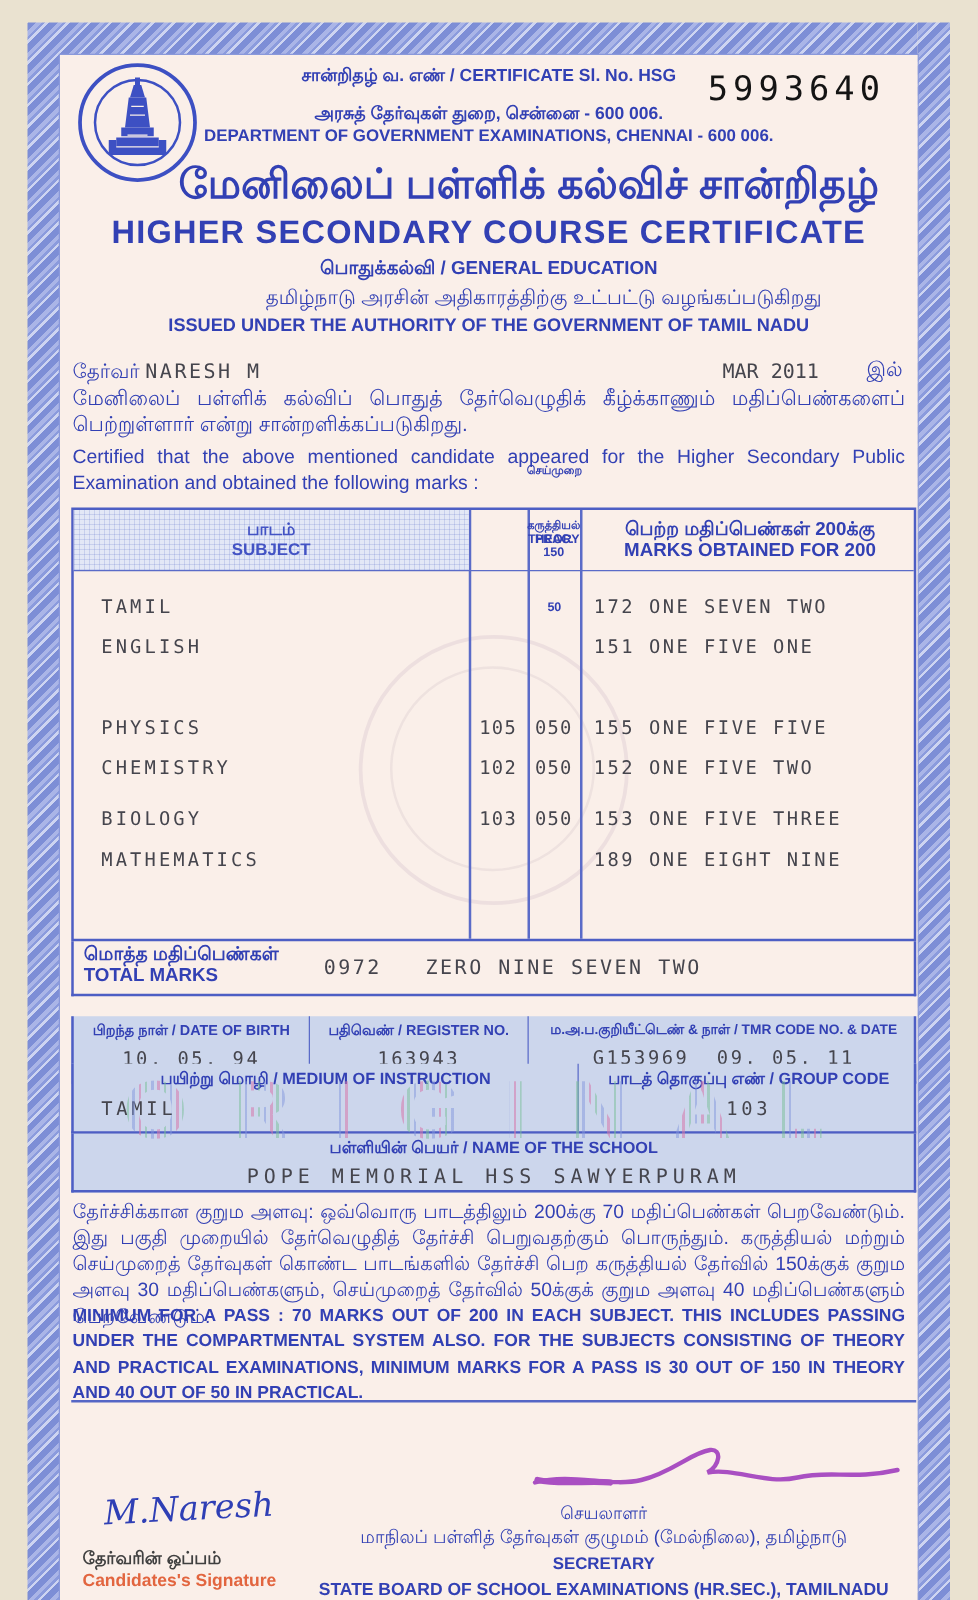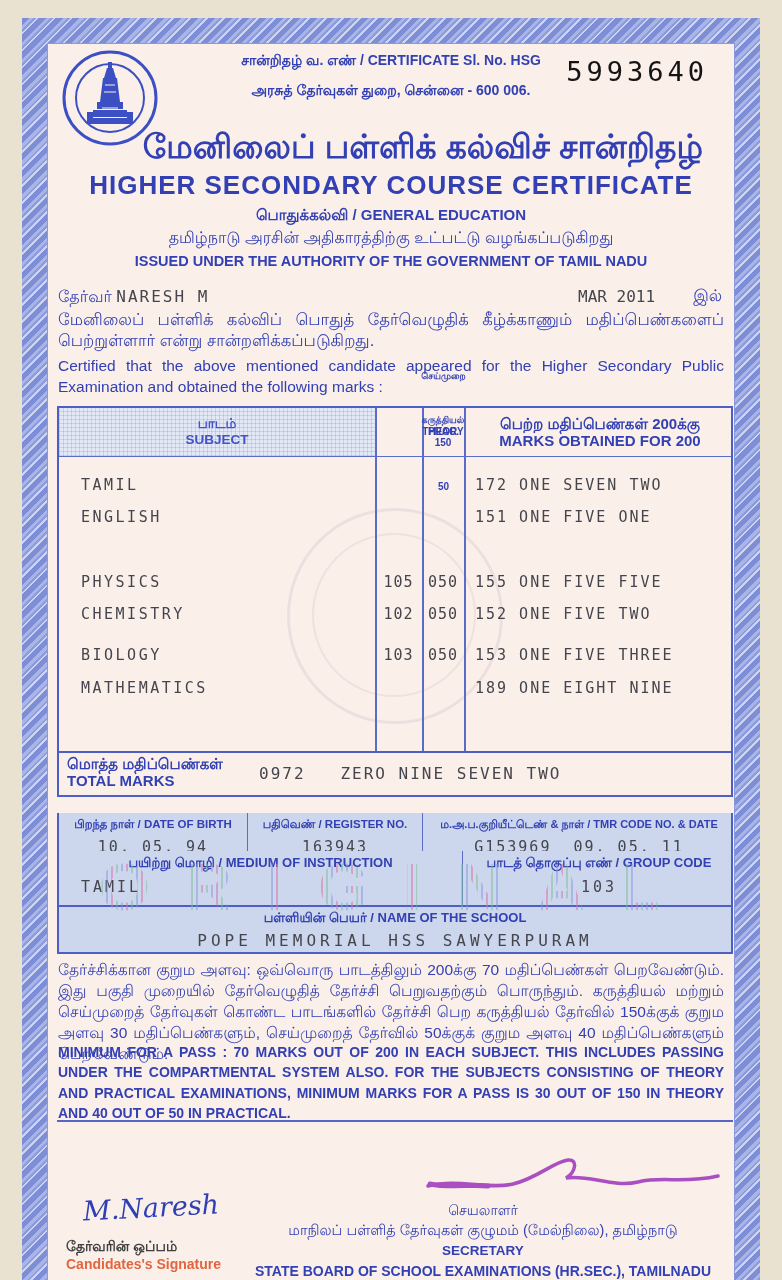--- a/index.html
+++ b/index.html
@@ -18,21 +18,21 @@
   .ctr{text-align:center;width:100%;position:absolute;left:0;}
   .mono{font-family:"DejaVu Sans Mono","Liberation Mono",monospace;color:#45454d;}
 
   .cert-line{top:8px;font-size:14px;font-weight:bold;}
   .serial{position:absolute;right:26px;top:12px;font-family:"DejaVu Sans Mono",monospace;font-size:27px;letter-spacing:4px;color:#141414;}
   .dept-ta{top:38px;font-size:14px;font-weight:bold;}
   .dept-en{top:57px;font-size:13.5px;font-weight:bold;}
   .title-ta{top:84px;font-size:33px;font-weight:bold;margin-left:32px;}
   .title-en{top:126px;font-size:26px;font-weight:bold;letter-spacing:1px;}
   .gen-ed{top:162px;font-size:15px;font-weight:bold;}
-  .auth-ta{top:185px;font-size:16px;}
+  .auth-ta{top:185px;font-size:16px;padding-left:44px;}
   .auth-en{top:209px;font-size:14.5px;font-weight:bold;}
 
   .emblem{position:absolute;left:12px;top:4px;width:100px;height:100px;}
 
   .cand-line{position:absolute;left:10px;top:243px;width:666px;font-size:16px;}
   .cand-name{font-family:"DejaVu Sans Mono",monospace;color:#45454d;letter-spacing:2px;}
   .cand-date{position:absolute;left:520px;top:0;}
   .cand-il{position:absolute;right:2px;top:0;}
   .cand-ta{position:absolute;left:10px;top:265px;width:666px;font-size:16.5px;line-height:1.3;text-align:justify;}
   .cert-en{position:absolute;left:10px;top:312px;width:666px;font-size:15.5px;line-height:1.35;text-align:justify;}
@@ -115,20 +115,21 @@
       <rect x="27" y="64" width="6" height="12" fill="#3d50c3"></rect>
       <rect x="67" y="64" width="6" height="12" fill="#3d50c3"></rect>
       <line x1="42" y1="60" x2="58" y2="60" stroke="#faefe9" stroke-width="1"></line>
       <line x1="44" y1="44" x2="56" y2="44" stroke="#faefe9" stroke-width="1"></line>
       <line x1="45" y1="37" x2="55" y2="37" stroke="#faefe9" stroke-width="1"></line>
     </svg>
 
     <div class="ctr cert-line blue">சான்றிதழ் வ. எண் / CERTIFICATE Sl. No. HSG</div>
     <div class="serial">5993640</div>
     <div class="ctr dept-ta blue">அரசுத் தேர்வுகள் துறை, சென்னை - 600 006.</div>
+    <div class="ctr dept-en blue">DEPARTMENT OF GOVERNMENT EXAMINATIONS, CHENNAI - 600 006.</div>
     <div class="ctr title-ta blue">மேனிலைப் பள்ளிக் கல்விச் சான்றிதழ்</div>
     <div class="ctr title-en blue">HIGHER SECONDARY COURSE CERTIFICATE</div>
     <div class="ctr gen-ed blue">பொதுக்கல்வி / GENERAL EDUCATION</div>
     <div class="ctr auth-ta blue">தமிழ்நாடு அரசின் அதிகாரத்திற்கு உட்பட்டு வழங்கப்படுகிறது</div>
     <div class="ctr auth-en blue">ISSUED UNDER THE AUTHORITY OF THE GOVERNMENT OF TAMIL NADU</div>
 
     <div class="cand-line">
       <span class="blue">தேர்வர்</span>
       <span class="cand-name">NARESH M</span>
       <span class="cand-date mono">MAR 2011</span>

